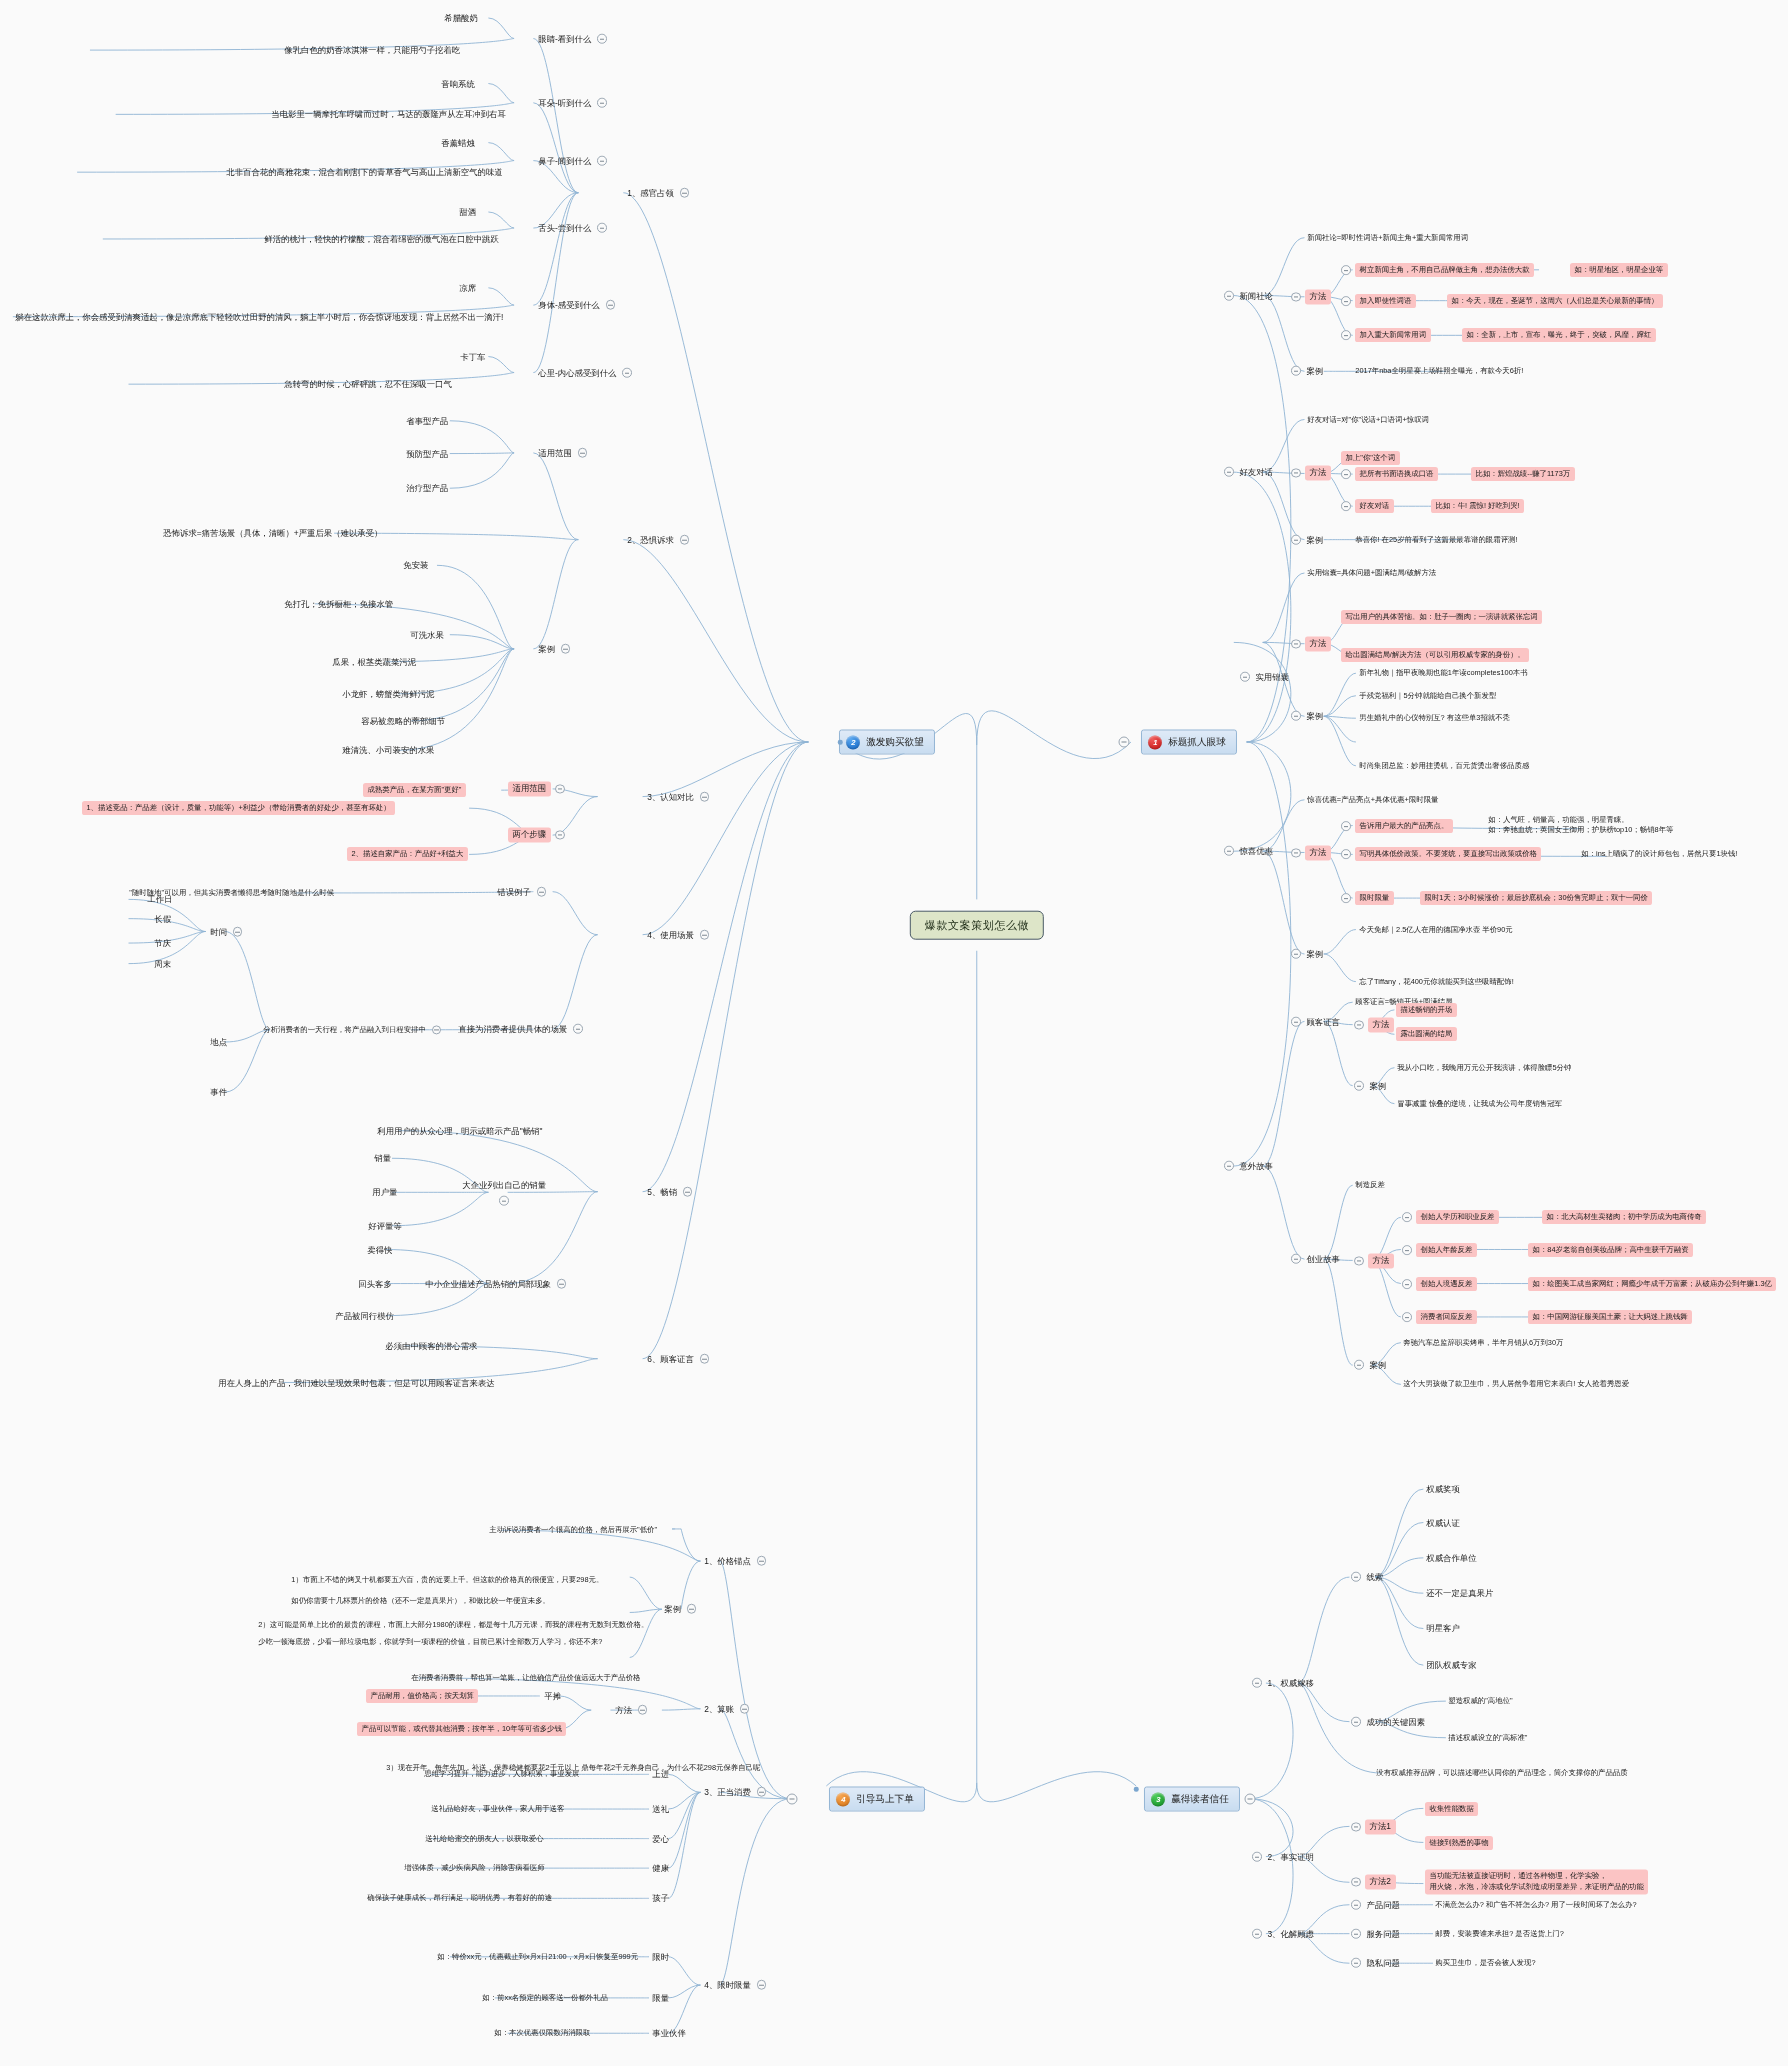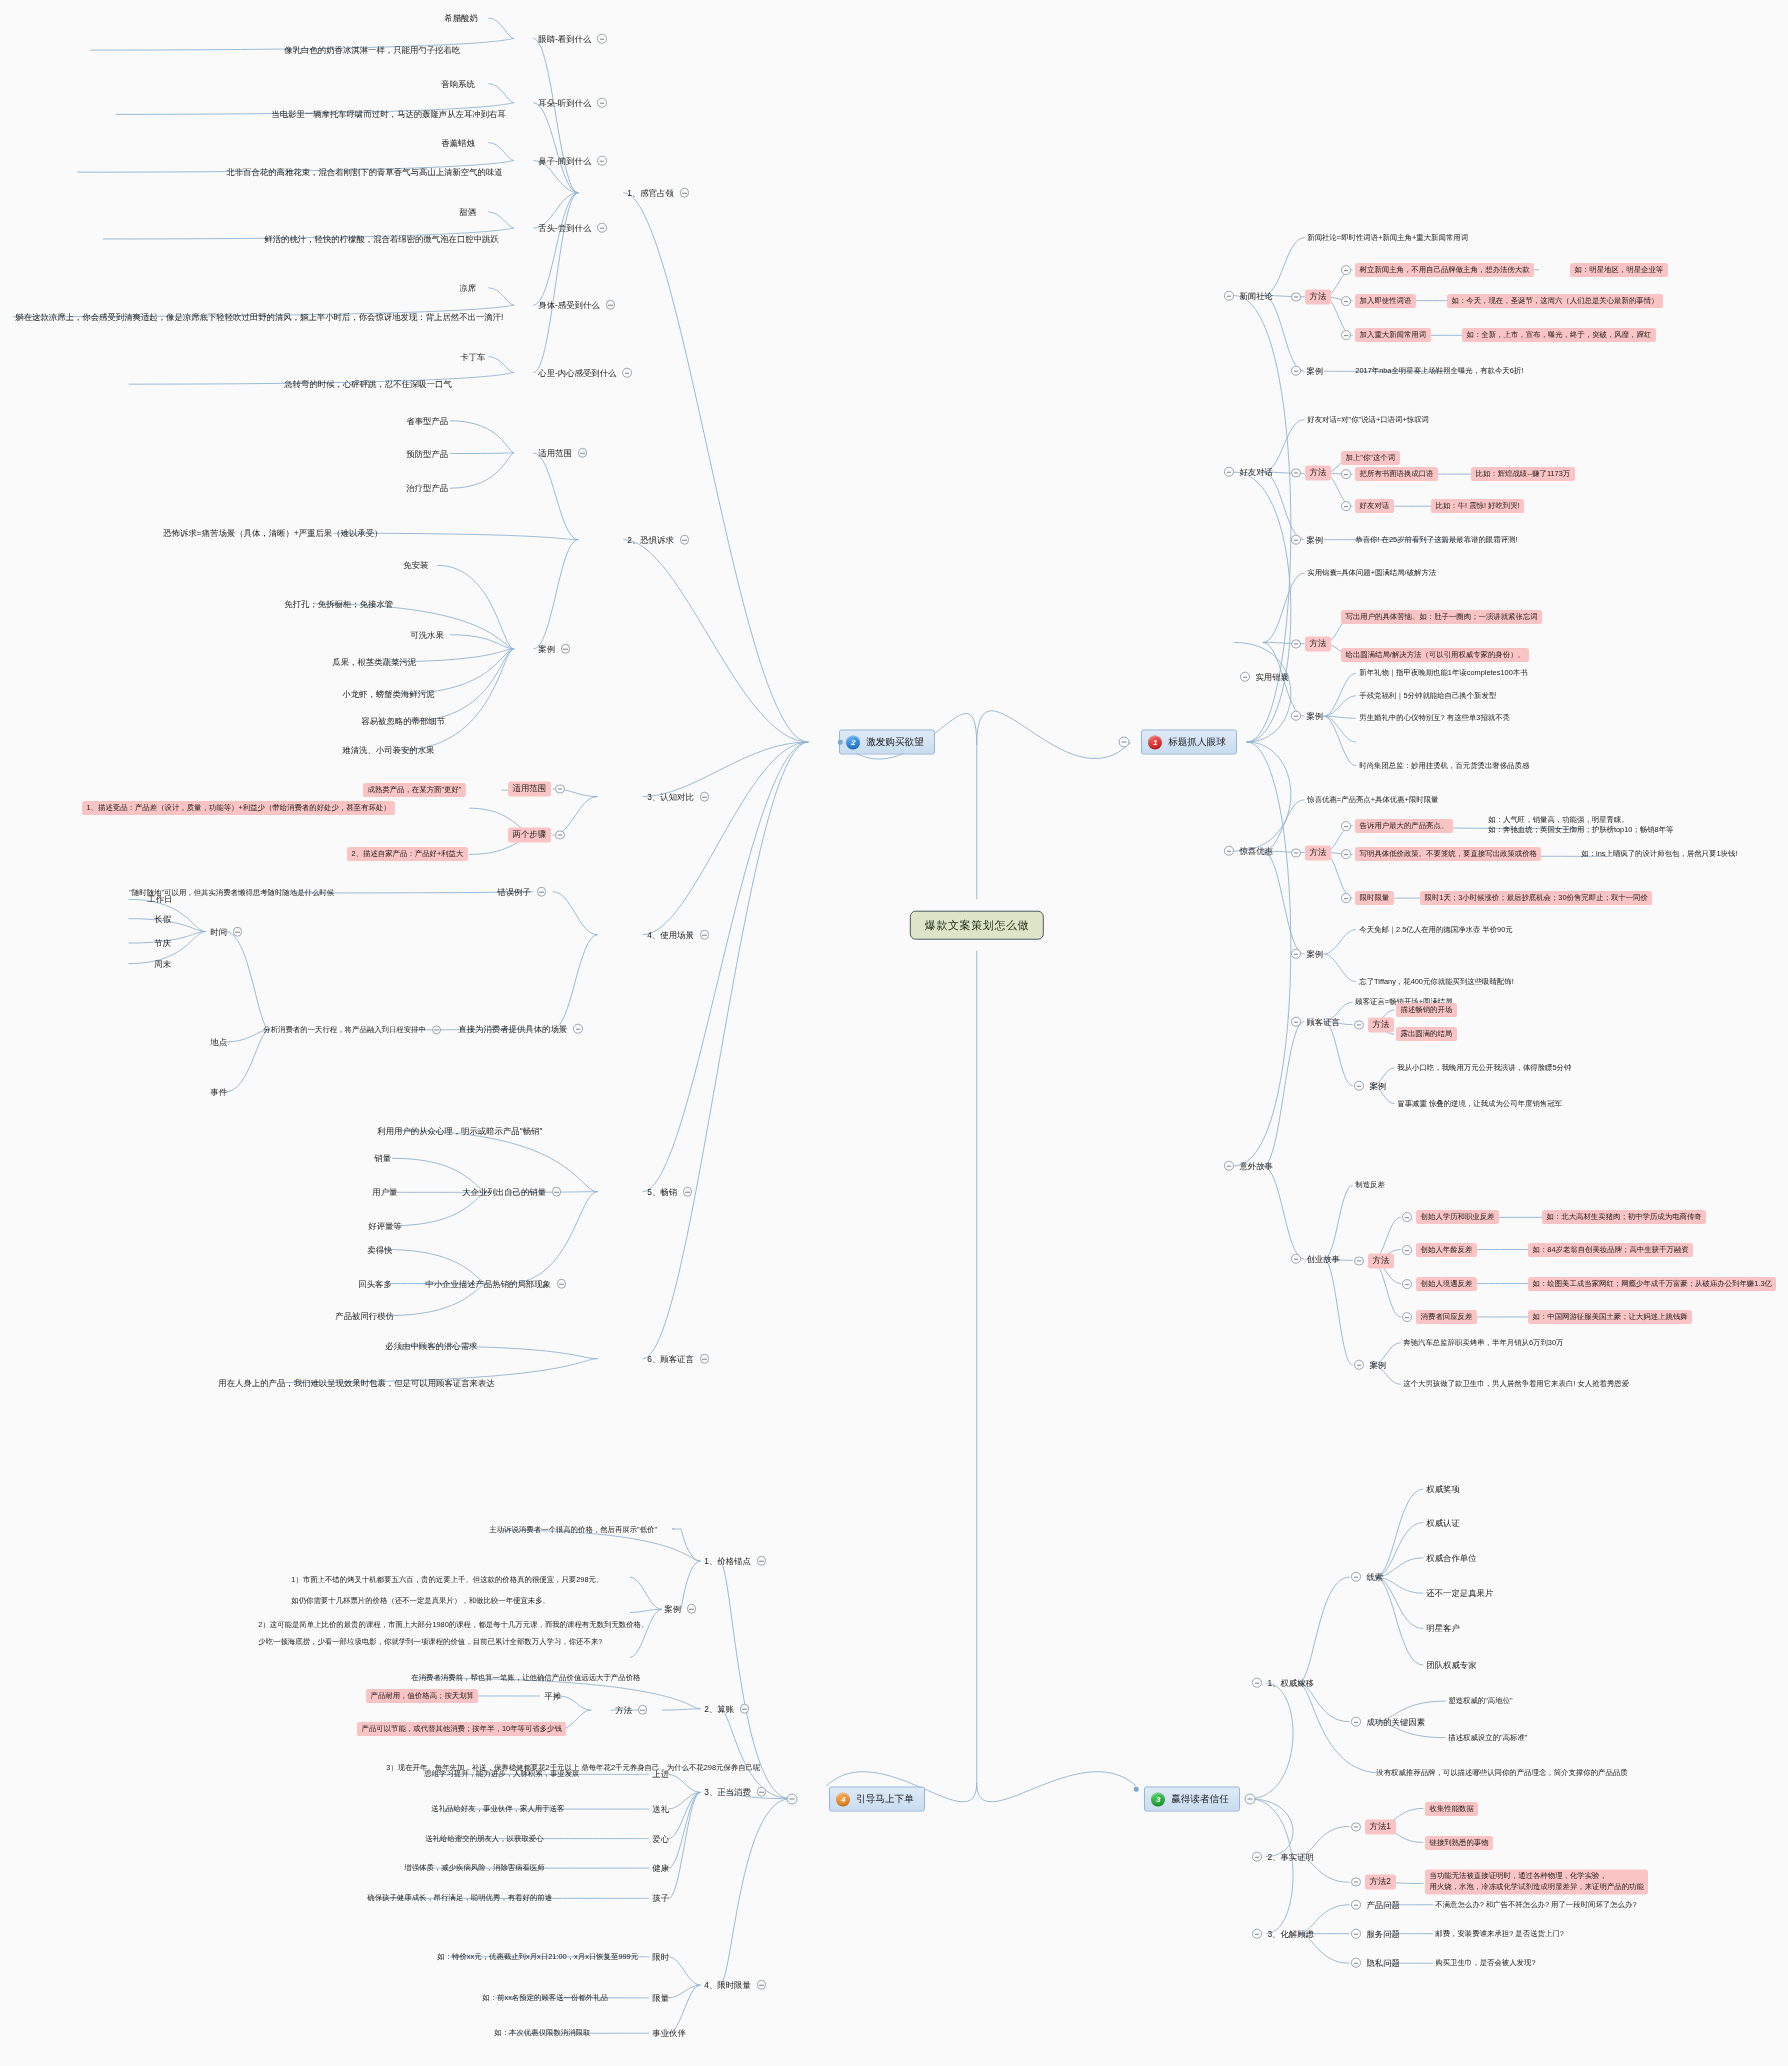--- a/index.html
+++ b/index.html
@@ -542,21 +542,21 @@
       <span class="txt">事件</span>
     </div>
 
 <div class="node" style="left:646px;top:1192px;">
       <span class="txt">5、畅销</span>
       <span class="toggle"></span>
     </div>
 <div class="node" style="left:376px;top:1131px;">
       <span class="txt">利用用户的从众心理，明示或暗示产品"畅销"</span>
     </div>
-<div class="node" style="left:461px;top:1192px;">
+<div class="node" style="left:461px;top:1192px;flex-direction:column;">
       <span class="txt">大企业列出自己的销量</span>
       <span class="toggle"></span>
     </div>
 <div class="node" style="left:373px;top:1158px;">
       <span class="txt">销量</span>
     </div>
 <div class="node" style="left:371px;top:1192px;">
       <span class="txt">用户量</span>
     </div>
 <div class="node" style="left:367px;top:1226px;">

